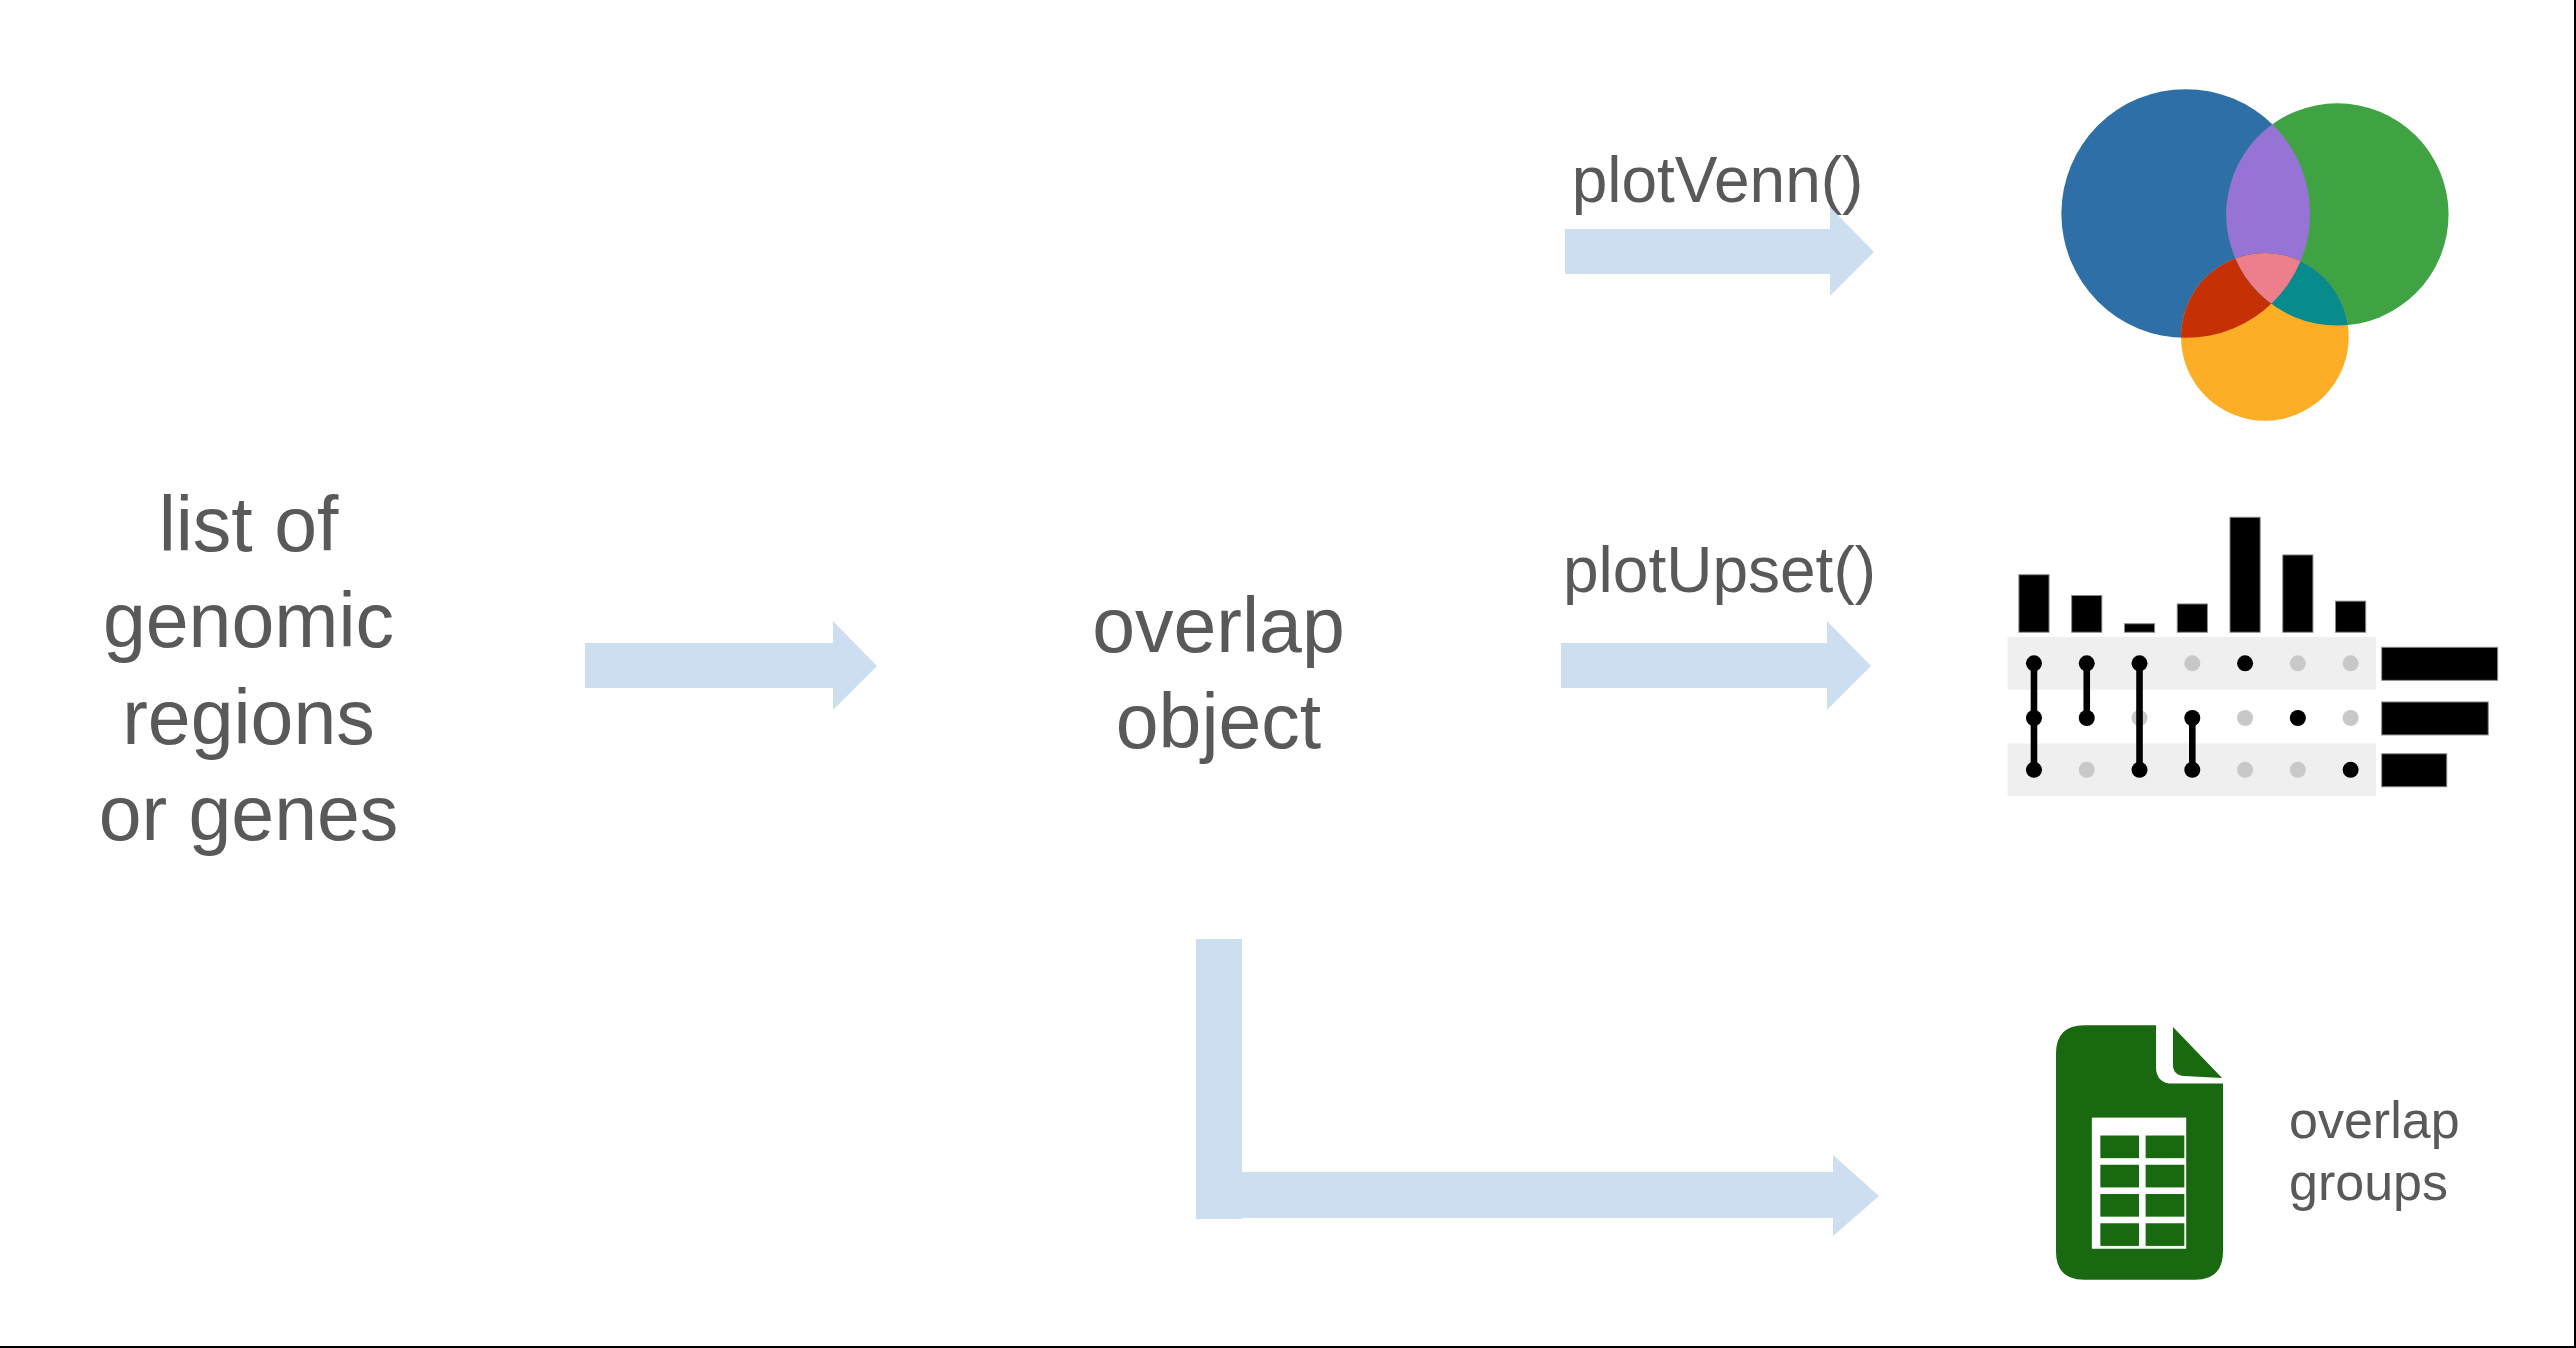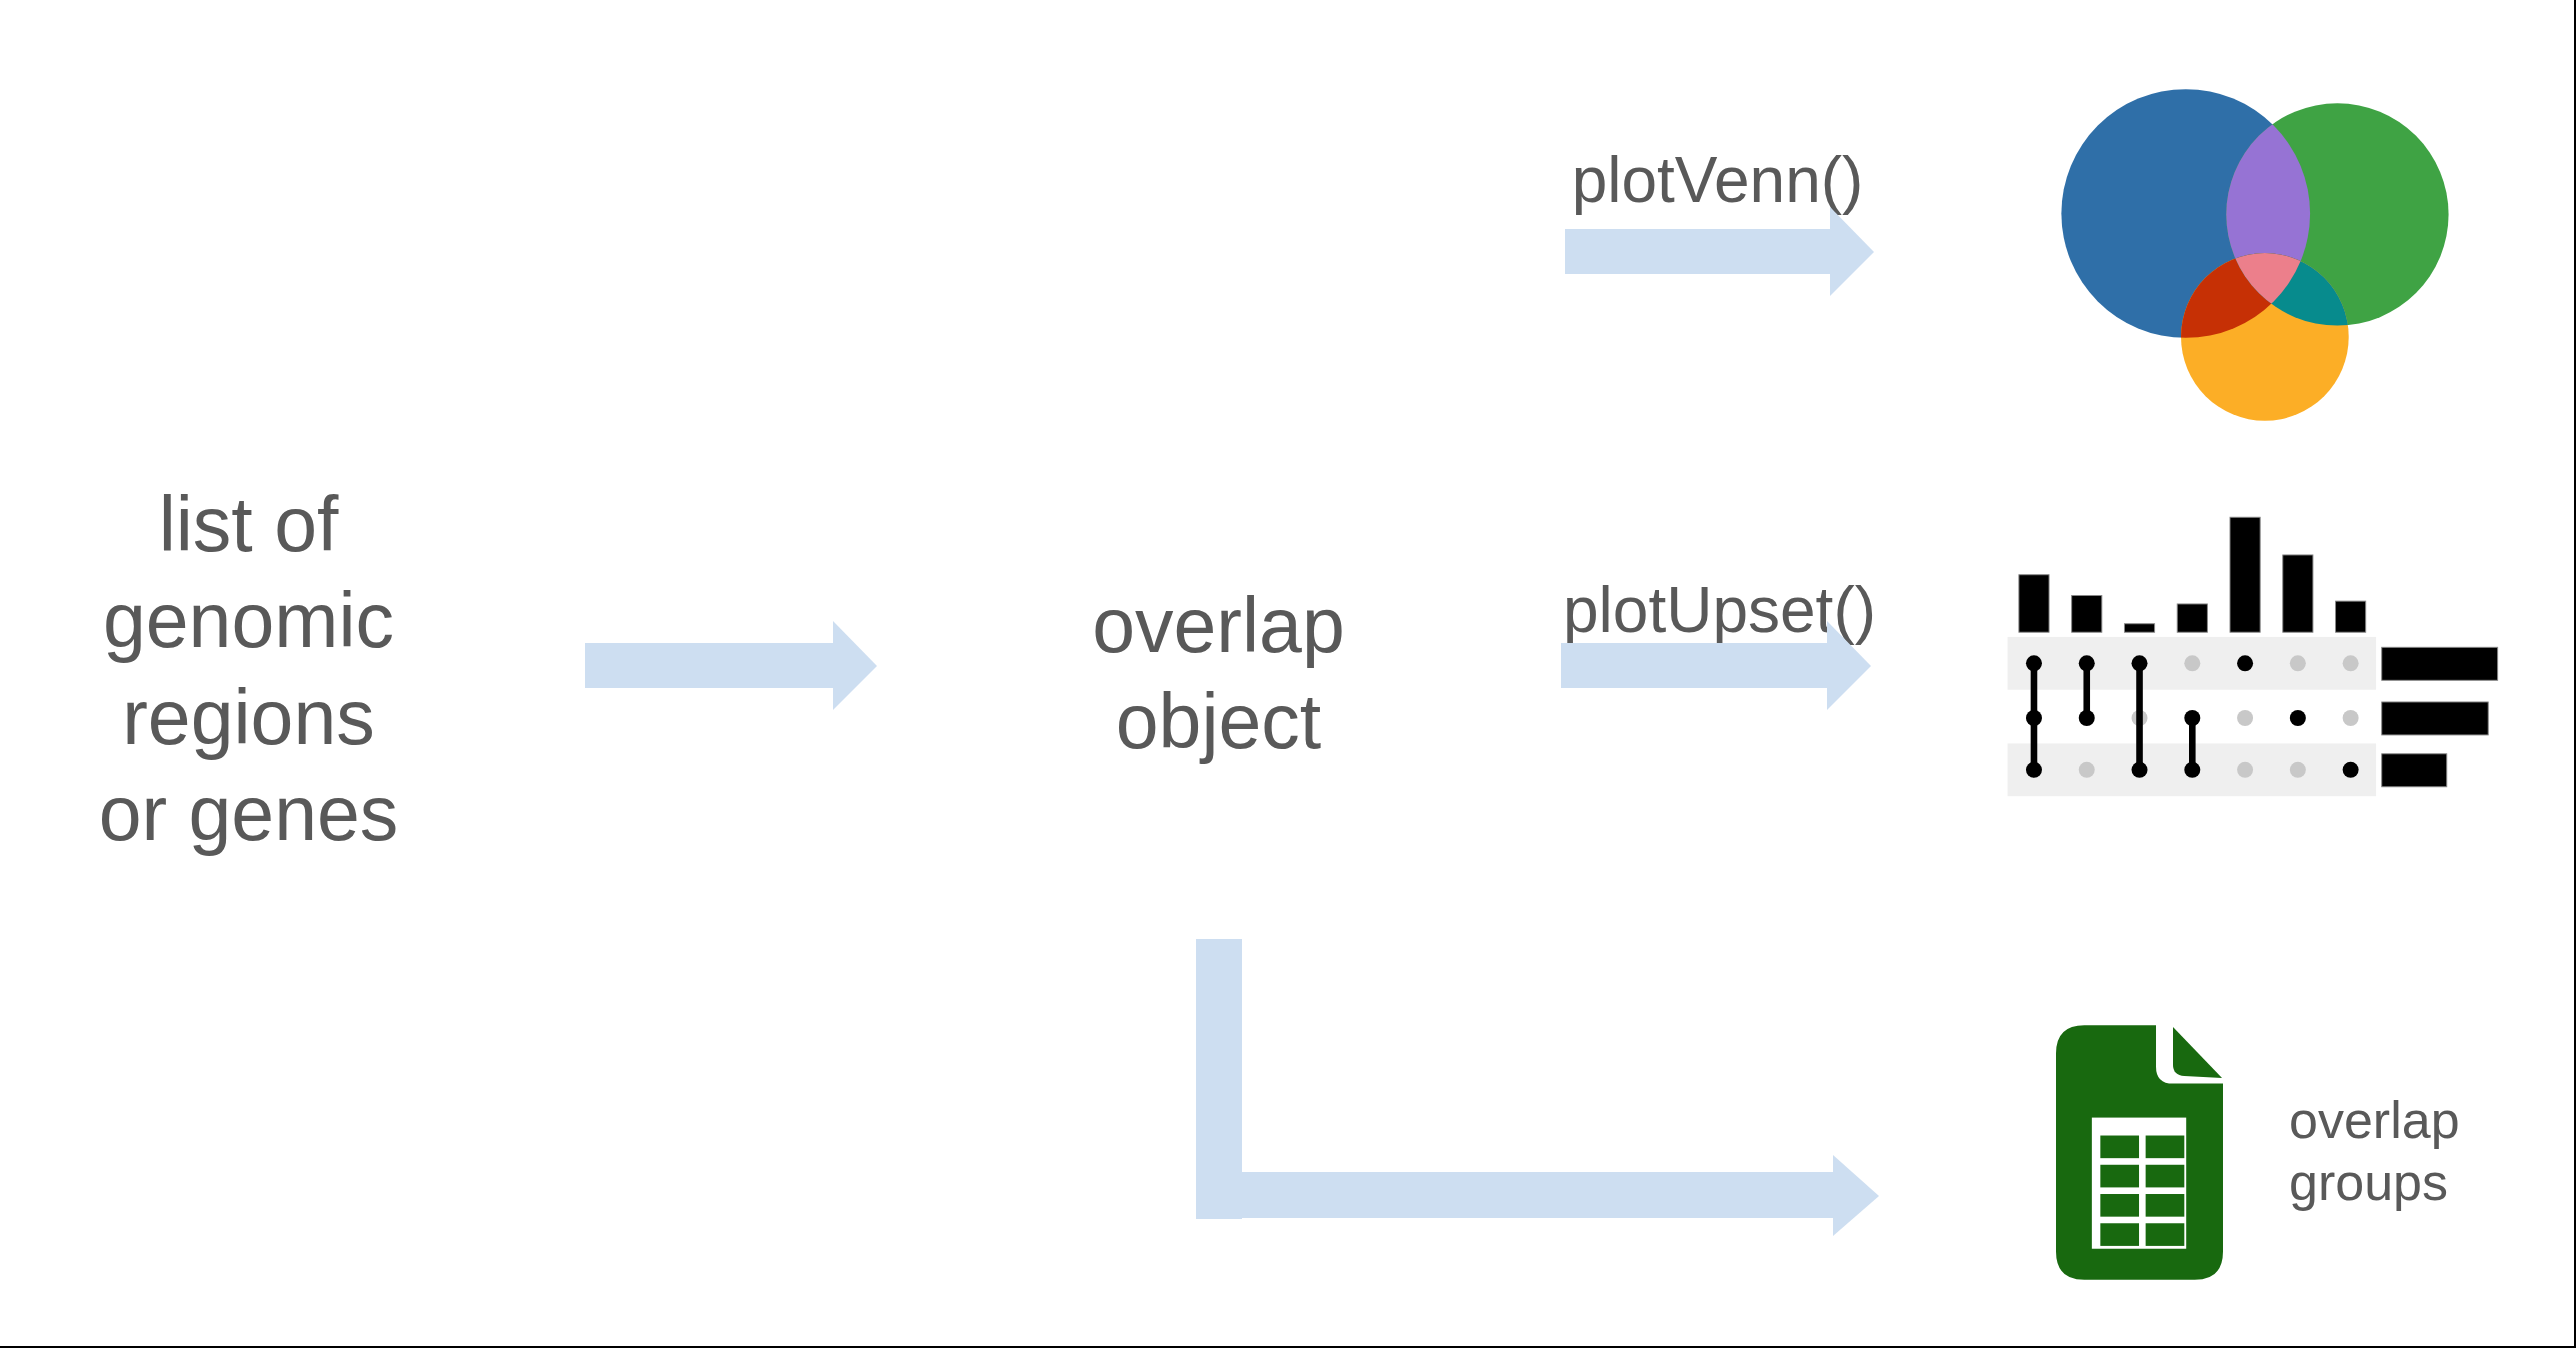--- a/index.html
+++ b/index.html
@@ -27,21 +27,21 @@
     font-size: 64px;
     line-height: 1.2;
     color: var(--ink, #595959);
     white-space: pre-line;
     text-align: center;
   }
   .input-label  { left: 60px;  top: 476px; width: 377px; }
   .object-label { left: 1030px; top: 577px; width: 377px; }
   .compute-label { left: 520px;  top: 518px;  width: 415px; }
   .plotvenn-label { left: 1529px; top: 142px;  width: 377px; }
-  .plotupset-label { left: 1531px; top: 532px;  width: 377px; margin-top: 40px; }
+  .plotupset-label { left: 1531px; top: 532px;  width: 377px; }
   .extract-label { left: 1293px; top: 1032px; width: 377px; }
   .groups-label { left: 2289px; top: 1089px; width: 283px; text-align: left; font-size: 52px; line-height: 1.2; color: var(--ink, #595959); position: absolute; white-space: pre-line; }
 
   .arrow-part { position: absolute; background: var(--arrow, #cddef1); }
   .arrow-head {
     position: absolute;
     width: 0; height: 0;
     background: transparent;
     border-top: 45px solid transparent;
     border-bottom: 44px solid transparent;

